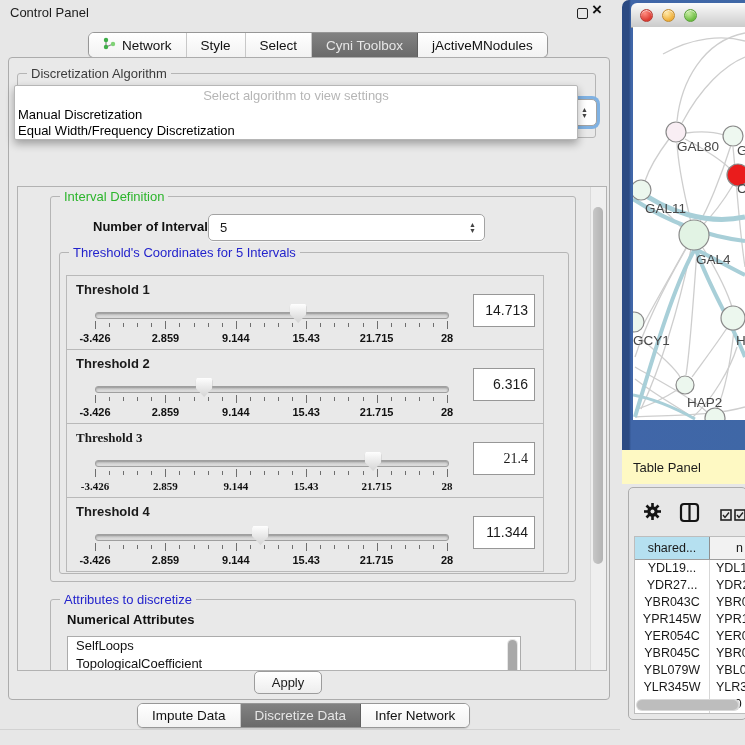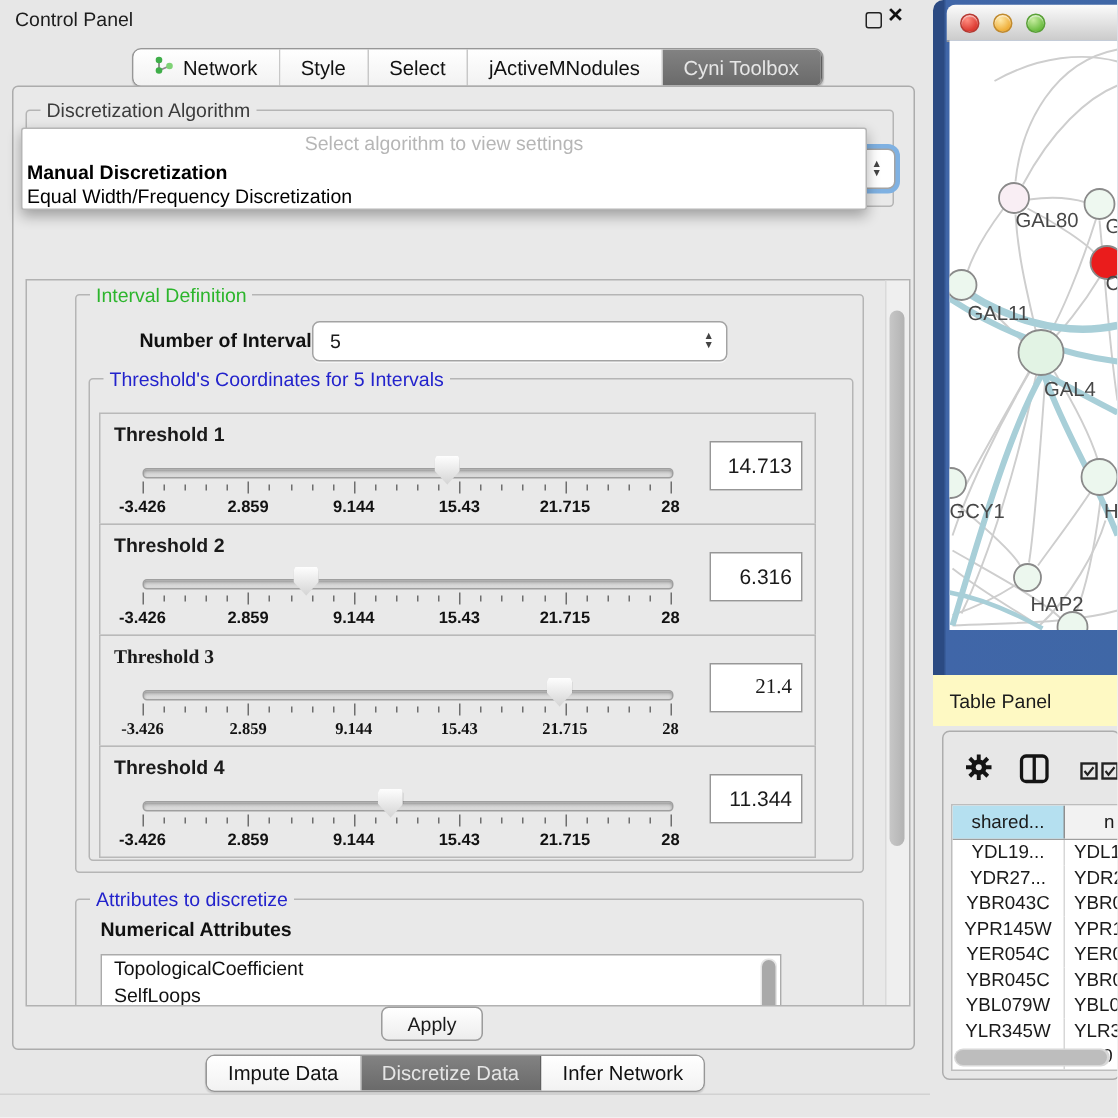--- a/index.html
+++ b/index.html
@@ -35,21 +35,21 @@
   .spinner{position:absolute;right:8px;top:50%;transform:translateY(-50%);display:flex;flex-direction:column;
            align-items:center;font-size:7px;line-height:6px;color:#444;}
 
   .combo-focused{box-shadow:0 0 0 3px #7fb1e2;}
 
   
   .algo-popup{left:5px;top:27px;width:562px;height:53px;background:#fff;border:1px solid #b6b6b6;
               border-radius:2px;z-index:40;box-shadow:0 4px 9px rgba(0,0,0,.32);font-size:13px;}
   .popup-placeholder{height:19px;text-align:center;color:#b6b6b6;padding-top:2px;}
   .popup-item{height:16px;line-height:16px;padding-left:3px;color:#000;}
-  .popup-item.bold{font-weight:bold;}
+  .popup-item.bold{font-weight:normal;}
 
   
   .scrollarea{left:8px;top:128px;width:588px;height:483px;border:1px solid #b2b2b2;background:#e9e9e9;overflow:hidden;}
   .vscroll{position:absolute;right:0;top:0;width:15px;height:100%;background:#efefef;border-left:1px solid #dadada;}
   .vscroll-thumb{position:absolute;left:2px;top:20px;width:10px;height:357px;border-radius:5px;
                  background:linear-gradient(90deg,#c7c7c7,#b3b3b3);}
 
   .bold-label{font-weight:bold;font-size:13px;color:#111;}
 
   
@@ -135,25 +135,25 @@
         </svg>
       </span>
       <span>Network</span>
     </div>
     <div class="tabseg">
         <span>Style</span>
       </div>
     <div class="tabseg">
         <span>Select</span>
       </div>
+    <div class="tabseg selected">
+        <span>Cyni Toolbox</span>
+      </div>
     <div class="tabseg">
         <span>jActiveMNodules</span>
-      </div>
-    <div class="tabseg selected">
-        <span>Cyni Toolbox</span>
       </div>
   </div>
 
   <div class="abs content-panel">
 
     <div class="groupbox" style="left:8px;top:15px;width:577px;height:63px;">
       <span class="grouptitle gt-gray">Discretization Algorithm</span>
       <div class="combo combo-focused" style="left:8px;top:25px;width:558px;height:25px;">
         <span class="spinner">
           <span>▲</span>
@@ -361,22 +361,22 @@
               <div class="t-value">11.344</div>
             </div>
         </div>
       </div>
 
       <div class="groupbox" style="left:32px;top:412px;width:524px;height:140px;">
         <span class="grouptitle gt-blue">Attributes to discretize</span>
         <span class="abs bold-label" style="left:16px;top:12px;">Numerical Attributes</span>
         <div class="attrlist">
           <div id="attr-items">
+              <div class="attr-item">SelfLoops</div>
               <div class="attr-item">TopologicalCoefficient</div>
-              <div class="attr-item">SelfLoops</div>
               <div class="attr-item">BetweennessCentrality</div>
             </div>
           <div class="listscroll">
               <div class="listscroll-thumb"></div>
             </div>
         </div>
       </div>
 
       <div class="vscroll">
           <div class="vscroll-thumb"></div>

